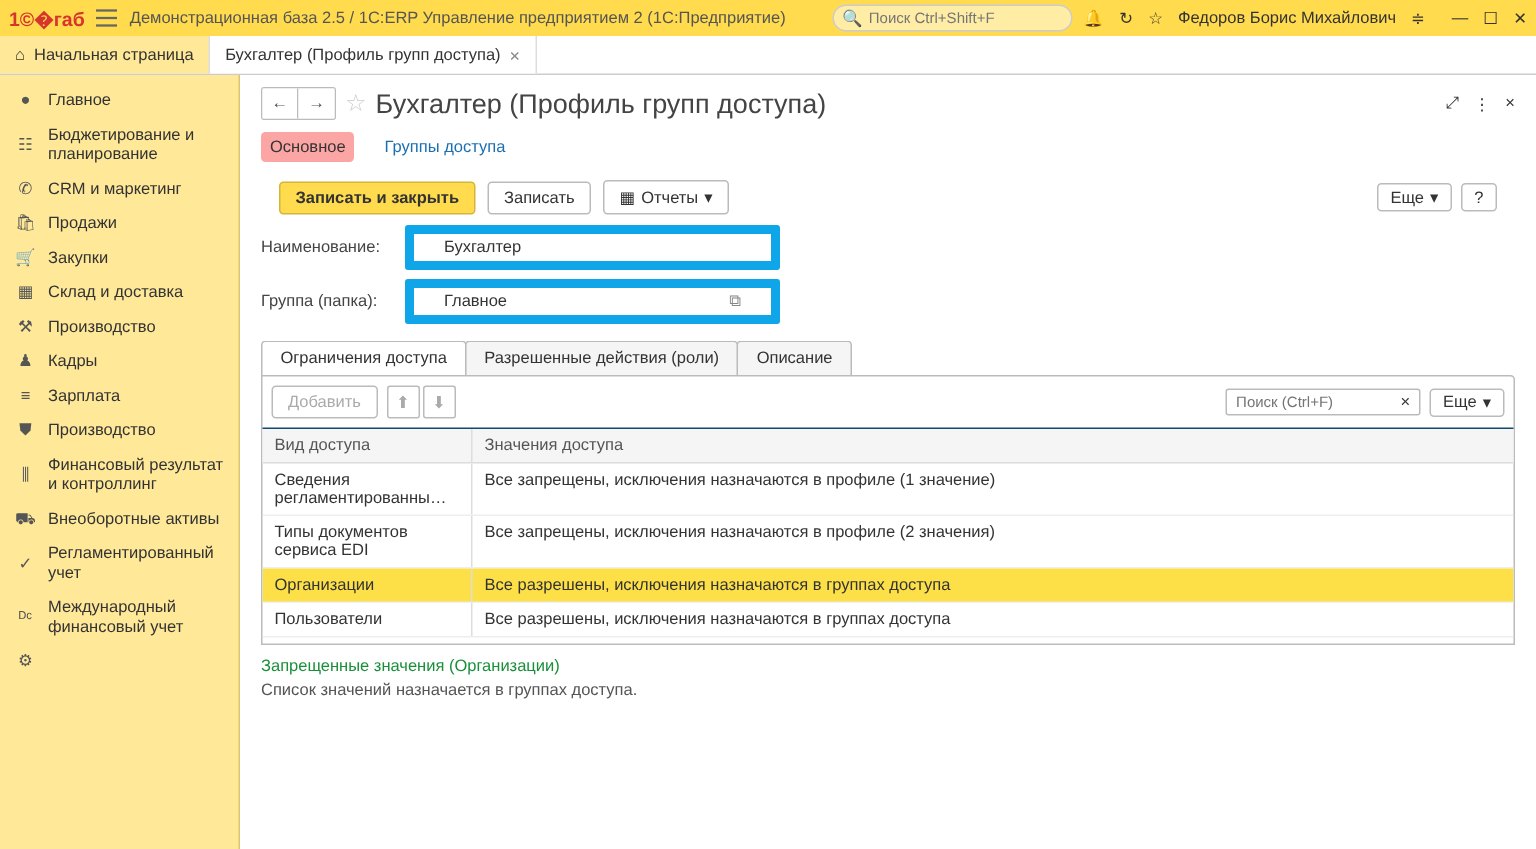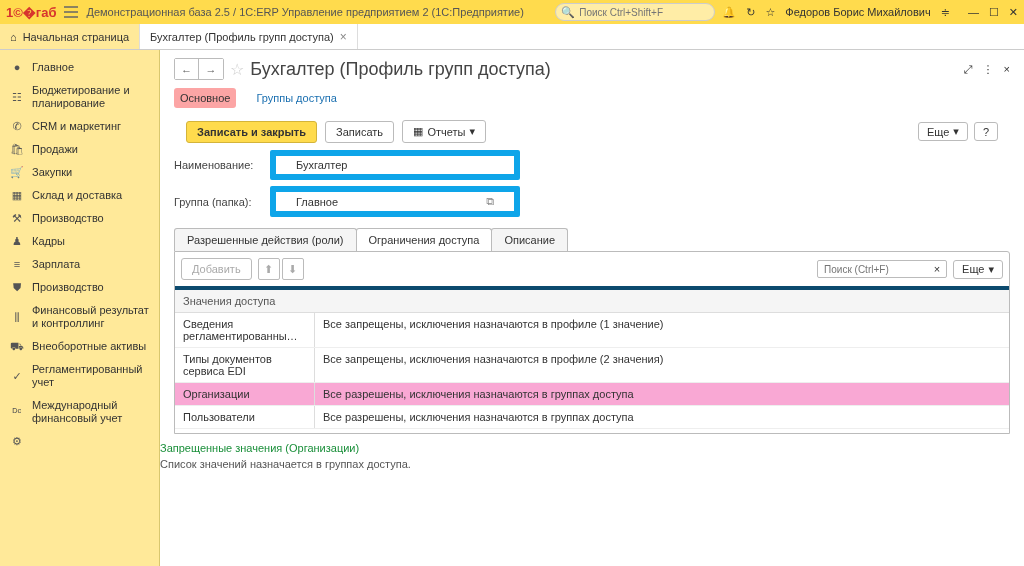--- a/index.html
+++ b/index.html
@@ -46,37 +46,37 @@
 .form-row{display:flex;align-items:center;gap:6px;padding:3px 14px}
 .form-label{width:90px;text-align:left;color:#444}
 .form-input{border:6px solid #0ea5e9;border-radius:2px;padding:3px 20px;background:#fff}
 .form-input.name{width:250px}
 .form-input.group{width:250px;display:flex;align-items:center;justify-content:space-between}
 .droparrow{color:#888;cursor:pointer}
 .inner-tabs{display:flex;padding:8px 14px 0}
 .inner-tab{border:1px solid #bbb;border-bottom:none;padding:5px 12px;background:#f5f5f5;cursor:pointer;margin-right:-1px;border-radius:3px 3px 0 0}
 .inner-tab.active{background:#fff;position:relative;z-index:2}
 .inner-panel{margin:0 14px;border:1px solid #bbb;border-radius:0 3px 0 0;background:#fff}
-.panel-toolbar{display:flex;align-items:center;gap:6px;padding:6px;border-bottom:4px solid #0c4a6e}
+.panel-toolbar{display:flex;align-items:center;gap:6px;padding:6px;border-bottom:1px solid #0c4a6e}
 .btn.disabled{color:#aaa;cursor:default}
 .arrow-btns{display:flex;gap:2px}
 .arrow-btns button{width:22px;height:22px;border:1px solid #bbb;background:#fff;border-radius:2px;cursor:pointer;color:#aaa}
 .panel-search{margin-left:auto;display:flex;align-items:center;gap:6px}
 .search-field{border:1px solid #bbb;border-radius:2px;padding:2px 6px;width:130px;display:flex;align-items:center;justify-content:space-between}
 .search-field input{border:none;outline:none;width:100px;font-size:10px;color:#888}
 .grid{width:100%}
 .grid-head{display:flex;background:#f5f5f5;border-bottom:1px solid #ddd}
 .grid-head div{padding:5px 8px;color:#555}
 .col1{width:140px;border-right:1px solid #ddd}
 .col2{flex:1}
 .grid-row{display:flex;border-bottom:1px solid #eee;cursor:pointer}
 .grid-row div{padding:5px 8px}
-.grid-row.selected{background:#f9a8d4}
+.grid-row.selected{background:#fde047}
 .grid-body{height:120px;overflow:auto}
-.detail-panel{padding:8px 0}
+.detail-panel{padding:8px 14px}
 .detail-title{color:#1a8f3a;margin-bottom:4px}
 .detail-text{color:#555}
 </style>
 </head>
 <body>
 
 <div class="titlebar">
   <span class="logo">1©�габ</span>
   <span class="burger">
       <svg width="14" height="12">
@@ -223,22 +223,22 @@
     </div>
     <div class="form-row">
       <span class="form-label">Группа (папка):</span>
       <div class="form-input group">
         <span>Главное</span>
         <span class="droparrow">⧉</span>
       </div>
     </div>
 
     <div class="inner-tabs">
+      <div class="inner-tab active">Ограничения доступа</div>
       <div class="inner-tab">Разрешенные действия (роли)</div>
-      <div class="inner-tab active">Ограничения доступа</div>
       <div class="inner-tab">Описание</div>
     </div>
 
     <div class="inner-panel">
       <div class="panel-toolbar">
         <button class="btn disabled">Добавить</button>
         <div class="arrow-btns">
           <button>⬆</button>
           <button>⬇</button>
         </div>
@@ -248,20 +248,21 @@
             <span>×</span>
           </div>
           <button class="btn small">
               <span>Еще</span>
               <span> ▾</span>
             </button>
         </div>
       </div>
       <div class="grid">
         <div class="grid-head">
+          <div class="col1">Вид доступа</div>
           <div class="col2">Значения доступа</div>
         </div>
         <div class="grid-body" id="grid-body">
             <div class="grid-row">
               <div class="col1">Сведения регламентированны…</div>
               <div class="col2">Все запрещены, исключения назначаются в профиле (1 значение)</div>
             </div>
             <div class="grid-row">
               <div class="col1">Типы документов сервиса EDI</div>
               <div class="col2">Все запрещены, исключения назначаются в профиле (2 значения)</div>

